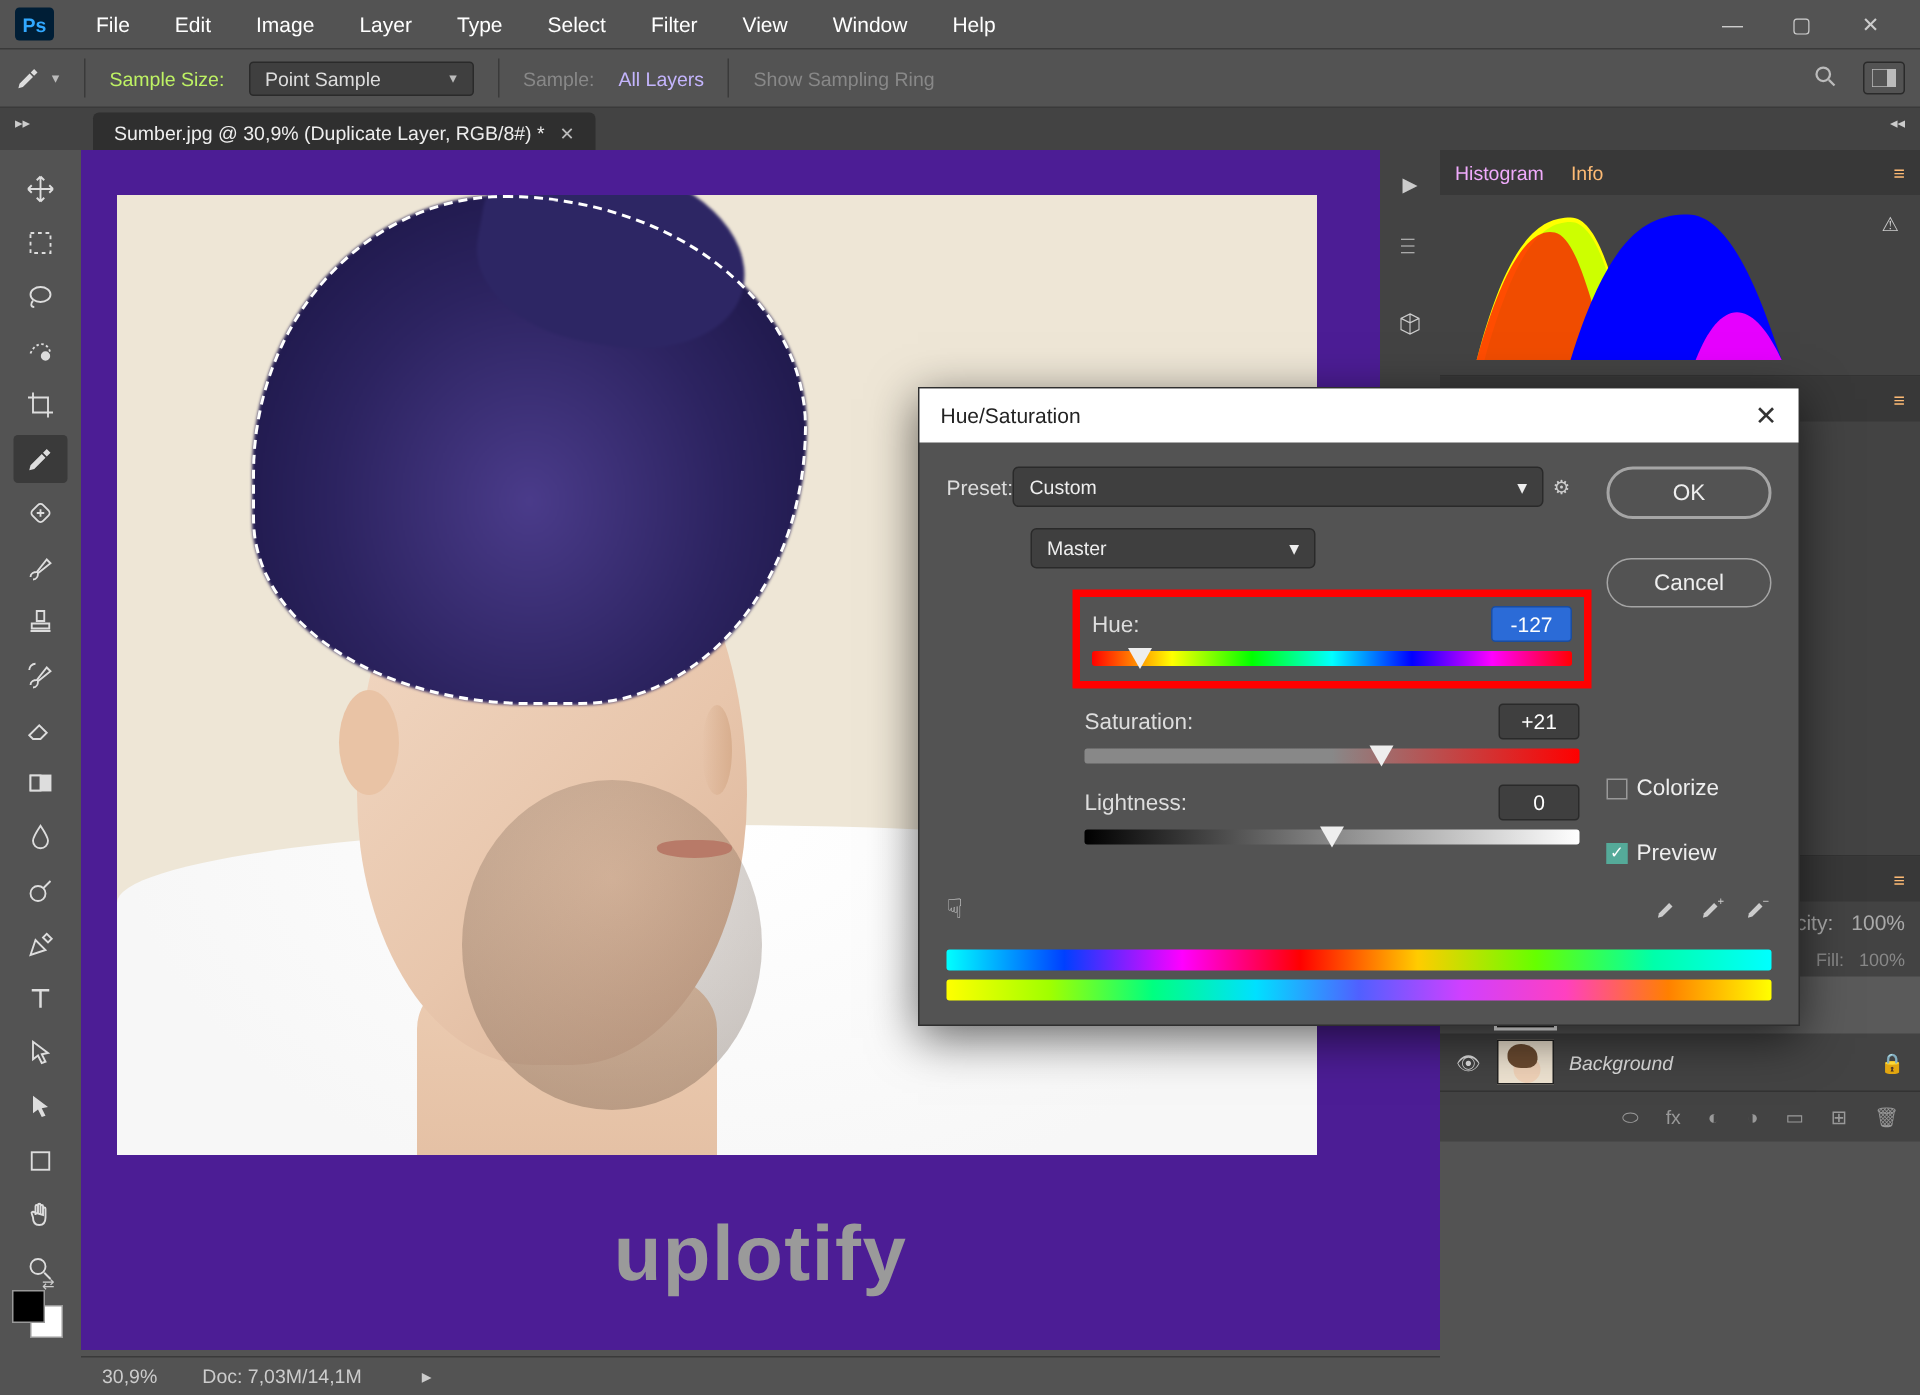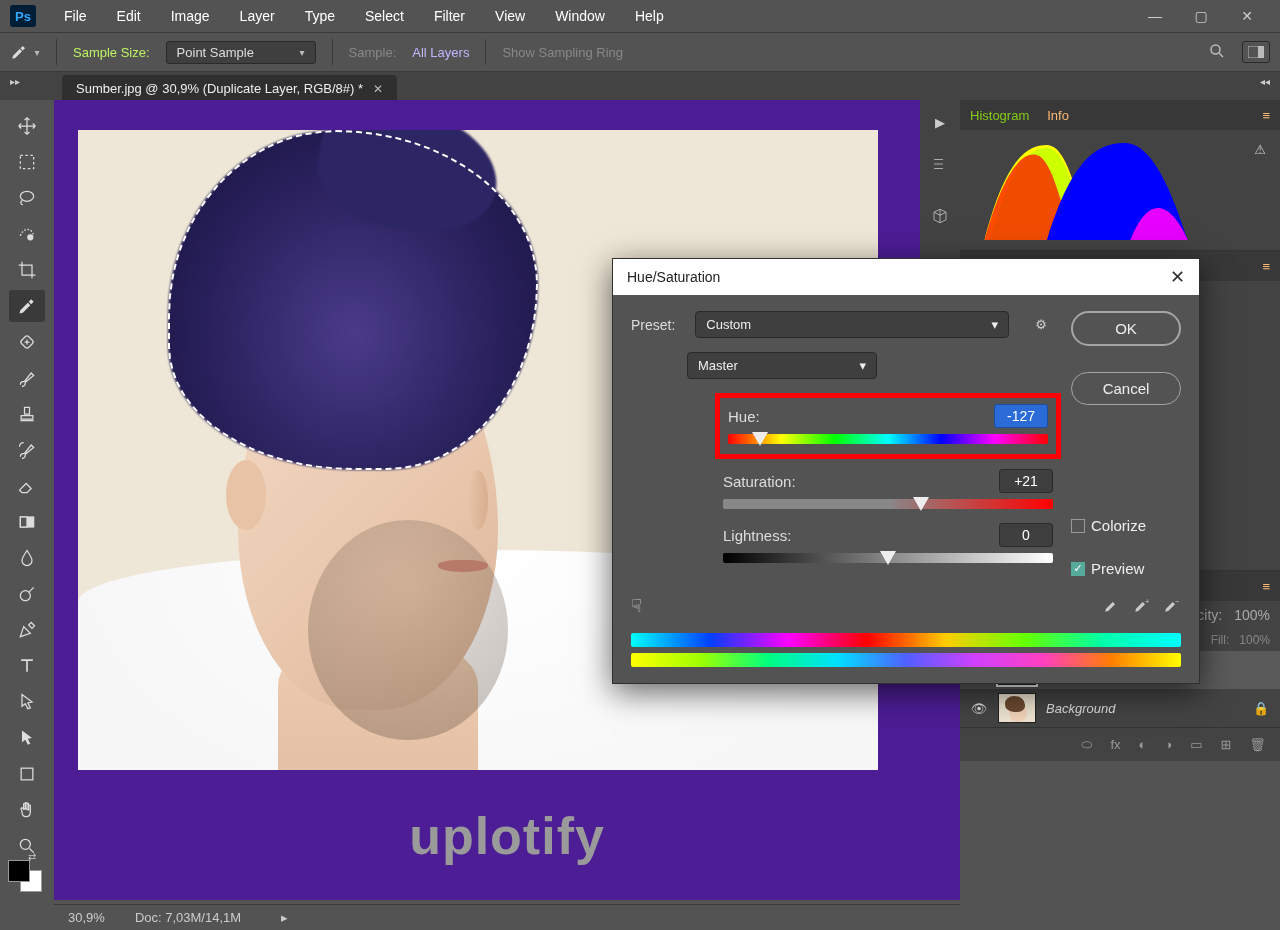--- a/index.html
+++ b/index.html
@@ -57,21 +57,21 @@
   .swatch-bg{position:absolute;bottom:38px;left:20px;width:22px;height:22px;background:#fff;border:1px solid #999;}
   .swatch-swap{position:absolute;bottom:68px;left:28px;color:#ccc;font-size:10px;}
 
   
   .right-dock { position:absolute; right:0; top:100px; width:320px; bottom:0; background:#535353; }
   .mini-dock { position:absolute; right:320px; top:100px; width:40px; height:180px; background:#434343; display:flex; flex-direction:column; align-items:center; padding-top:10px; gap:18px;}
   .mini-dock div { width:24px; height:24px; color:#ccc; display:flex; align-items:center; justify-content:center;}
   .panel { background:#434343; margin:0; }
   .panel-tabs { display:flex; background:#383838; height:30px; align-items:center; padding-left:10px; gap:18px;}
   .panel-tabs span { color:#fdba74; font-size:13px;}
-  .panel-tabs span.on { color:#84cc16; }
+  .panel-tabs span.on { color:#f0abfc; }
   .panel-menu { margin-left:auto; margin-right:10px; color:#aaa;}
   .histogram-body { height:120px; background:#434343; position:relative; padding:10px 14px;}
   .hist-warn { position:absolute; right:14px; top:12px; color:#ccc;}
   .hist-svg { width:100%; height:100px;}
   .spacer-panel { height:320px; background:#434343; border-top:1px solid #333;}
 
   .layers-panel { border-top:1px solid #333;}
   .layer-row { display:flex; align-items:center; padding:4px 10px; gap:10px; }
   .layer-row.sel { background:#5a5a5a;}
   .eye-ic { width:18px; text-align:center; color:#ddd;}
@@ -92,21 +92,21 @@
   .statusbar { position:absolute; left:54px; right:320px; bottom:0; height:26px; background:#535353; border-top:1px solid #3a3a3a; display:flex; align-items:center; padding:0 14px; color:#ccc; gap:30px; font-size:13px;}
   .statusbar .seg { display:flex; align-items:center; gap:10px;}
 
   
   .dialog { position:absolute; left:612px; top:258px; width:588px; background:#535353; box-shadow:0 8px 30px rgba(0,0,0,.6); border:1px solid #2f2f2f;}
   .dlg-title { height:36px; background:#fff; color:#222; display:flex; align-items:center; padding:0 14px; font-size:14px;}
   .dlg-title .x { margin-left:auto; font-size:18px; color:#333;}
   .dlg-body { padding:16px 18px 18px 18px; display:flex; gap:18px;}
   .dlg-left { flex:1;}
   .dlg-right { width:110px; display:flex; flex-direction:column; gap:26px; align-items:stretch;}
-  .dlg-row { display:flex; align-items:center; gap:20px; margin-bottom:14px;}
+  .dlg-row { display:flex; align-items:center; gap:0; margin-bottom:14px;}
   .dlg-row label { color:#ddd; font-size:14px;}
   .dd { background:#3f3f3f; border:1px solid #2a2a2a; border-radius:4px; padding:5px 10px; color:#eee; display:flex; align-items:center; justify-content:space-between;}
   .dd.preset { flex:1;}
   .dd.master { width:190px; margin-left:56px;}
   .num-field { width:54px; background:#3f3f3f; border:1px solid #2a2a2a; color:#fff; text-align:center; padding:3px 4px; border-radius:3px; font-size:14px;}
   .num-field.sel { background:#2b6bd7; border-color:#1a4da0;}
   .slider-block { margin:0 0 14px 92px;}
   .slider-block .lab-row { display:flex; justify-content:space-between; align-items:center; margin-bottom:6px;}
   .slider-block .lab-row label{font-size:15px;}
   .track { position:relative; height:10px; border-radius:2px;}

